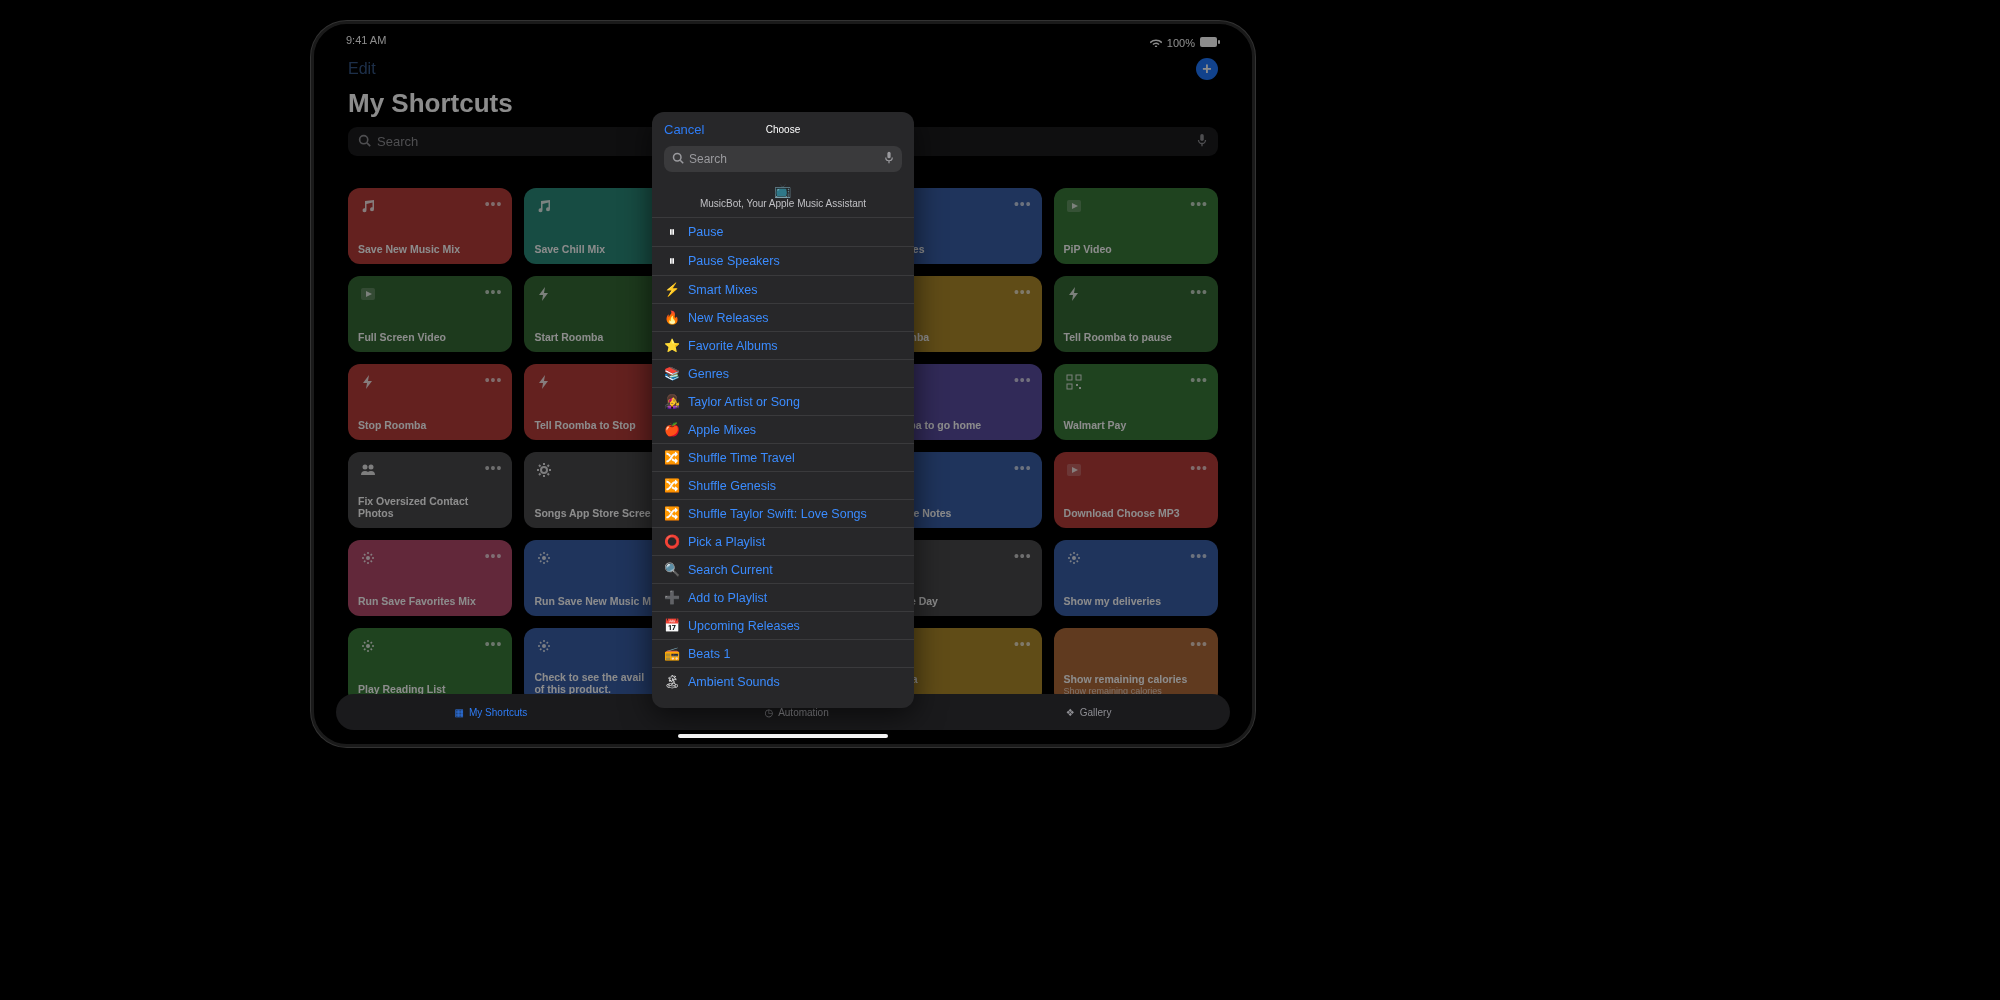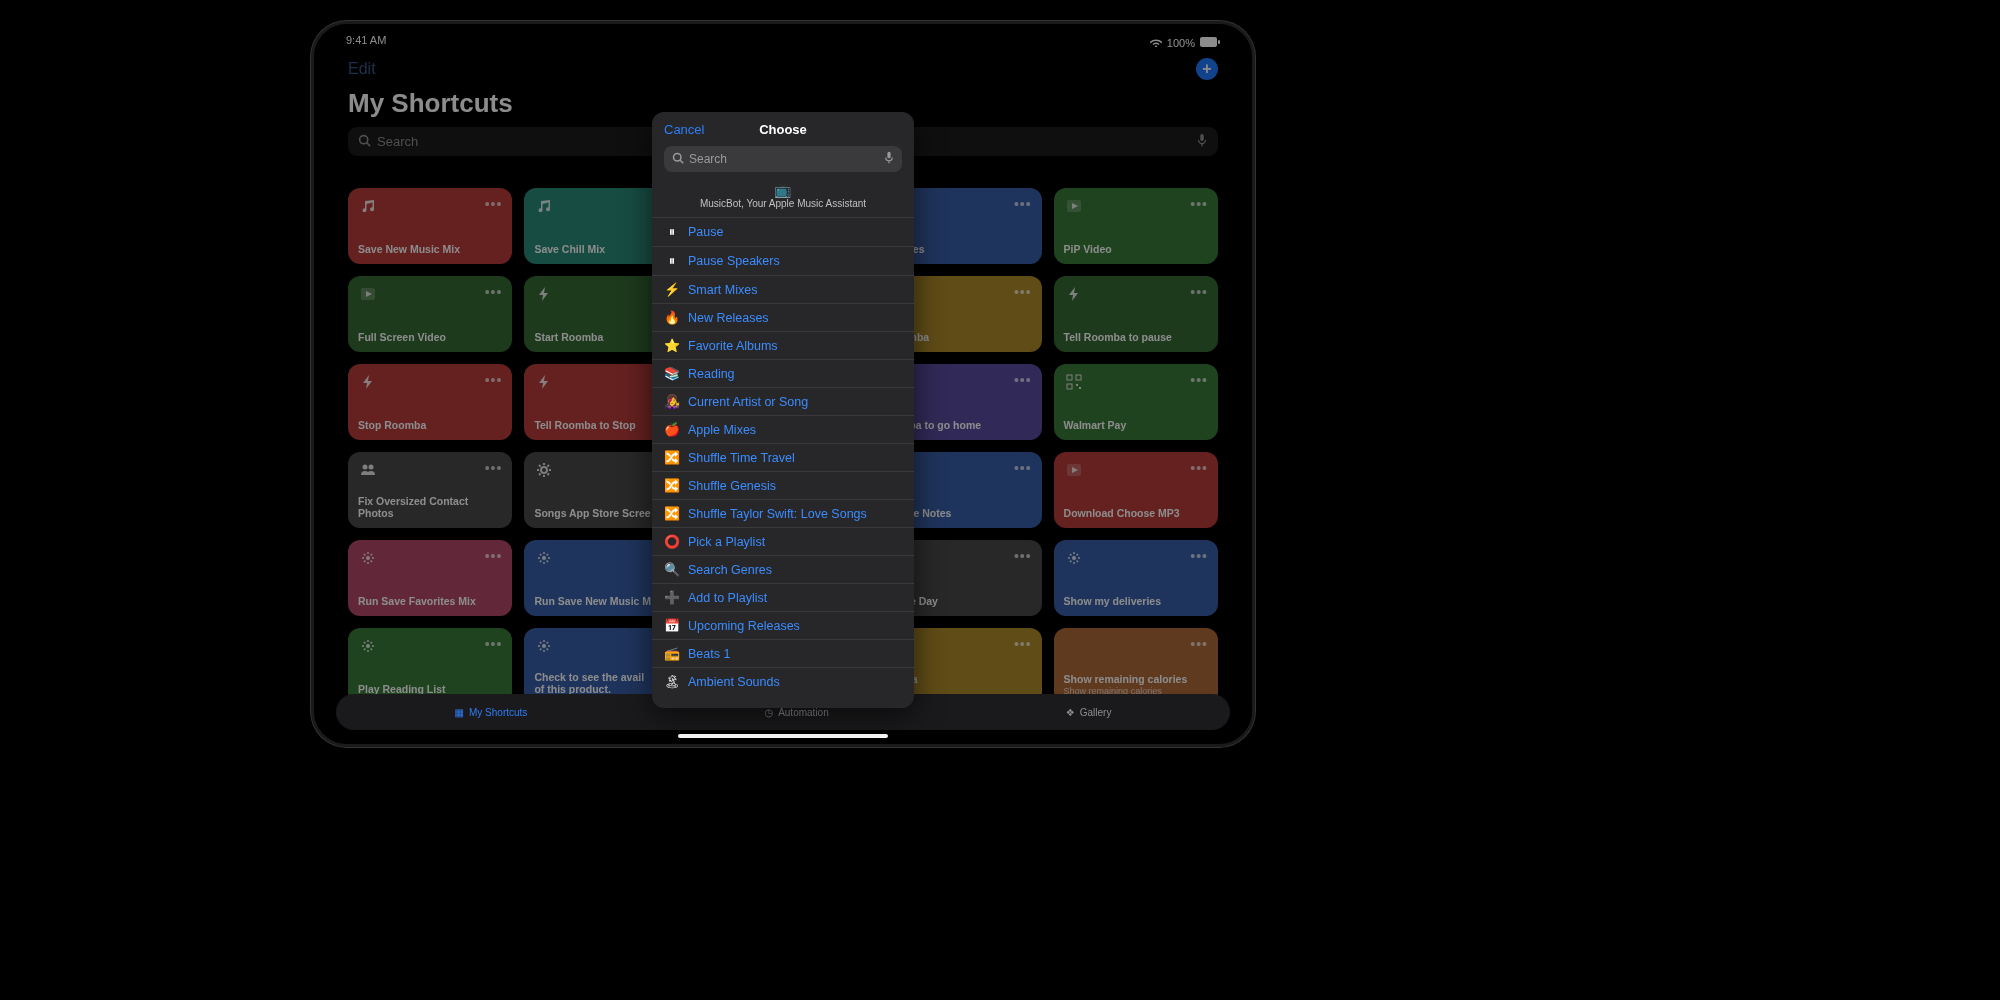--- a/index.html
+++ b/index.html
@@ -85,21 +85,21 @@
   border-radius: 12px;
   overflow: hidden;
   box-shadow: 0 8px 30px rgba(0,0,0,0.6);
   color: #fff;
 }
 .modal .mhead {
   display: flex; align-items: center; justify-content: center;
   position: relative; height: 34px;
 }
 .modal .mhead .cancel { position: absolute; left: 12px; color: #2e7cf6; font-size: 13px; }
-.modal .mhead .mtitle { font-size: 13px; font-weight: 700; color: #fff; }
+.modal .mhead .mtitle { font-size: 10px; font-weight: 400; color: #fff; }
 .modal .msearch {
   margin: 0 12px 8px 12px; background: #3a3a3c; border-radius: 8px;
   display: flex; align-items: center; padding: 5px 8px; color: #9a9a9e; font-size: 12px; gap: 5px;
 }
 .modal .msearch .mic { margin-left: auto; font-size: 12px; }
 .modal .banner { text-align: center; font-size: 10px; color: #c0c0c4; padding: 2px 0 8px; }
 .modal .banner .emoji { font-size: 14px; display: block; }
 .modal .list { }
 .modal .row {
   display: flex; align-items: center; gap: 8px;
@@ -621,25 +621,25 @@
         <div class="row">
           <span class="remoji">🔥</span>
           <span class="rlabel">New Releases</span>
         </div>
         <div class="row">
           <span class="remoji">⭐</span>
           <span class="rlabel">Favorite Albums</span>
         </div>
         <div class="row">
           <span class="remoji">📚</span>
-          <span class="rlabel">Reading</span>
+          <span class="rlabel">Genres</span>
         </div>
         <div class="row">
           <span class="remoji">👩‍🎤</span>
-          <span class="rlabel">Current Artist or Song</span>
+          <span class="rlabel">Taylor Artist or Song</span>
         </div>
         <div class="row">
           <span class="remoji">🍎</span>
           <span class="rlabel">Apple Mixes</span>
         </div>
         <div class="row">
           <span class="remoji">🔀</span>
           <span class="rlabel">Shuffle Time Travel</span>
         </div>
         <div class="row">
@@ -649,21 +649,21 @@
         <div class="row">
           <span class="remoji">🔀</span>
           <span class="rlabel">Shuffle Taylor Swift: Love Songs</span>
         </div>
         <div class="row">
           <span class="remoji">⭕</span>
           <span class="rlabel">Pick a Playlist</span>
         </div>
         <div class="row">
           <span class="remoji">🔍</span>
-          <span class="rlabel">Search Genres</span>
+          <span class="rlabel">Search Current</span>
         </div>
         <div class="row">
           <span class="remoji">➕</span>
           <span class="rlabel">Add to Playlist</span>
         </div>
         <div class="row">
           <span class="remoji">📅</span>
           <span class="rlabel">Upcoming Releases</span>
         </div>
         <div class="row">

